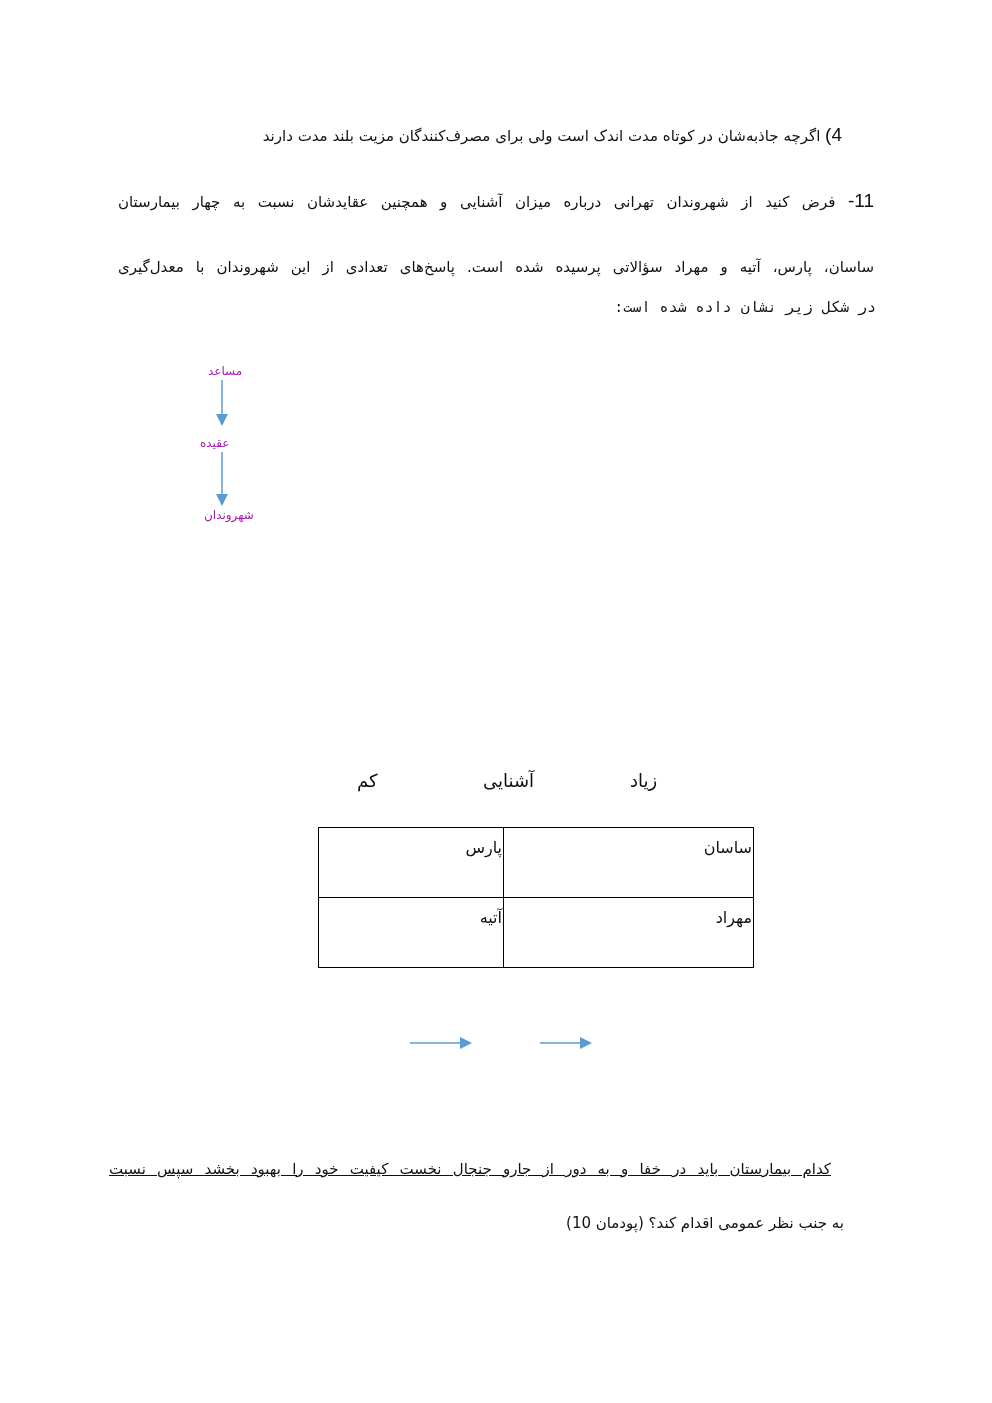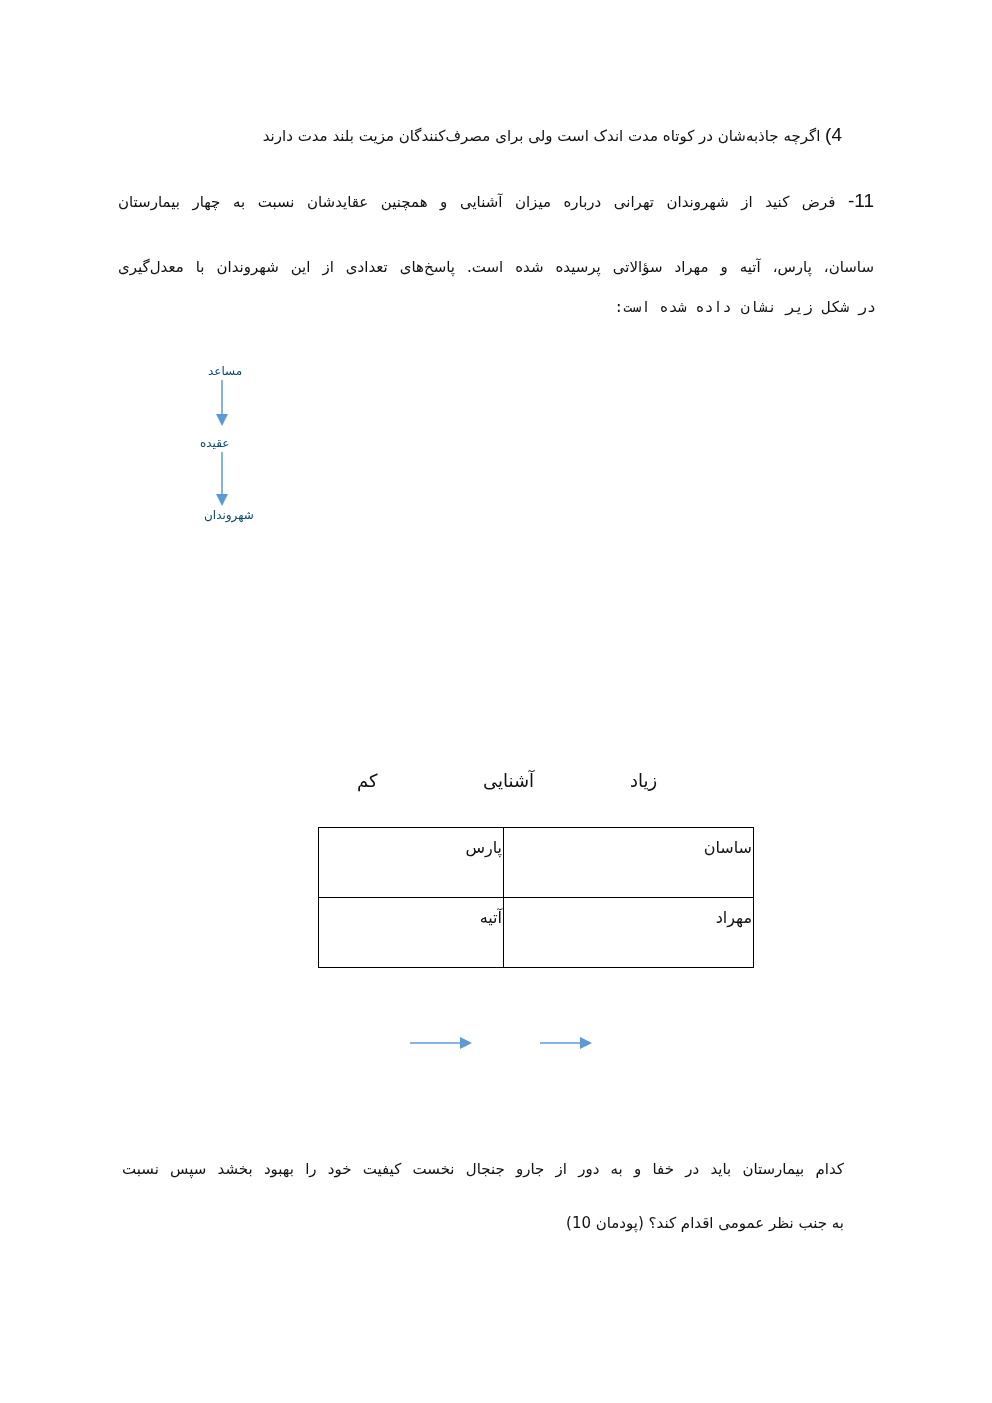--- a/index.html
+++ b/index.html
@@ -1,21 +1,21 @@
 <!DOCTYPE html>
 <html><head>
 <meta charset="utf-8">
 <style>
   html, body { margin:0; padding:0; background:#ffffff; }
   body { width:992px; height:1403px; position:relative; overflow:hidden;
          font-family:"DejaVu Sans", sans-serif; color:#111; }
   .line { position:absolute; direction:rtl; white-space:nowrap; font-size:15px; }
   .justify { text-align:justify; text-align-last:justify; }
   .num { font-family:"Liberation Sans", sans-serif; font-size:19px; }
-  .lbl { position:absolute; direction:rtl; font-size:12px; color:#0c4a6e; white-space:nowrap; }
+  .lbl { position:absolute; direction:rtl; font-size:12px; color:#a21caf; white-space:nowrap; }
   .axis { position:absolute; direction:rtl; font-size:18px; white-space:nowrap; }
   table.matrix { position:absolute; left:318px; top:827px; width:436px; height:140px;
                  border-collapse:collapse; direction:rtl; }
   table.matrix td { border:1px solid #000; vertical-align:top; text-align:right;
                     font-size:16px; padding-top:10px; height:58px; }
   svg { position:absolute; }
 </style>
 </head>
 <body>
 
@@ -62,14 +62,14 @@
 
 <svg style="left:410px; top:1036px;" width="64" height="14">
   <line x1="0" y1="7" x2="52" y2="7" stroke="#5b9bd5" stroke-width="1.5"></line>
   <polygon points="50,1 62,7 50,13" fill="#5b9bd5"></polygon>
 </svg>
 <svg style="left:540px; top:1036px;" width="54" height="14">
   <line x1="0" y1="7" x2="42" y2="7" stroke="#5b9bd5" stroke-width="1.5"></line>
   <polygon points="40,1 52,7 40,13" fill="#5b9bd5"></polygon>
 </svg>
 
-<div class="line justify" style="right:148px; width:722px; top:1160px;">کدام بیمارستان باید در خفا و به دور از جارو جنجال نخست کیفیت خود  را بهبود بخشد سپس نسبت</div>
+<div class="line justify" style="right:161px; width:722px; top:1160px;text-decoration:underline;">کدام بیمارستان باید در خفا و به دور از جارو جنجال نخست کیفیت خود  را بهبود بخشد سپس نسبت</div>
 <div class="line" style="right:148px; top:1214px;">به جنب نظر عمومی اقدام کند؟ (پودمان 10)</div>
 
 </body></html>

